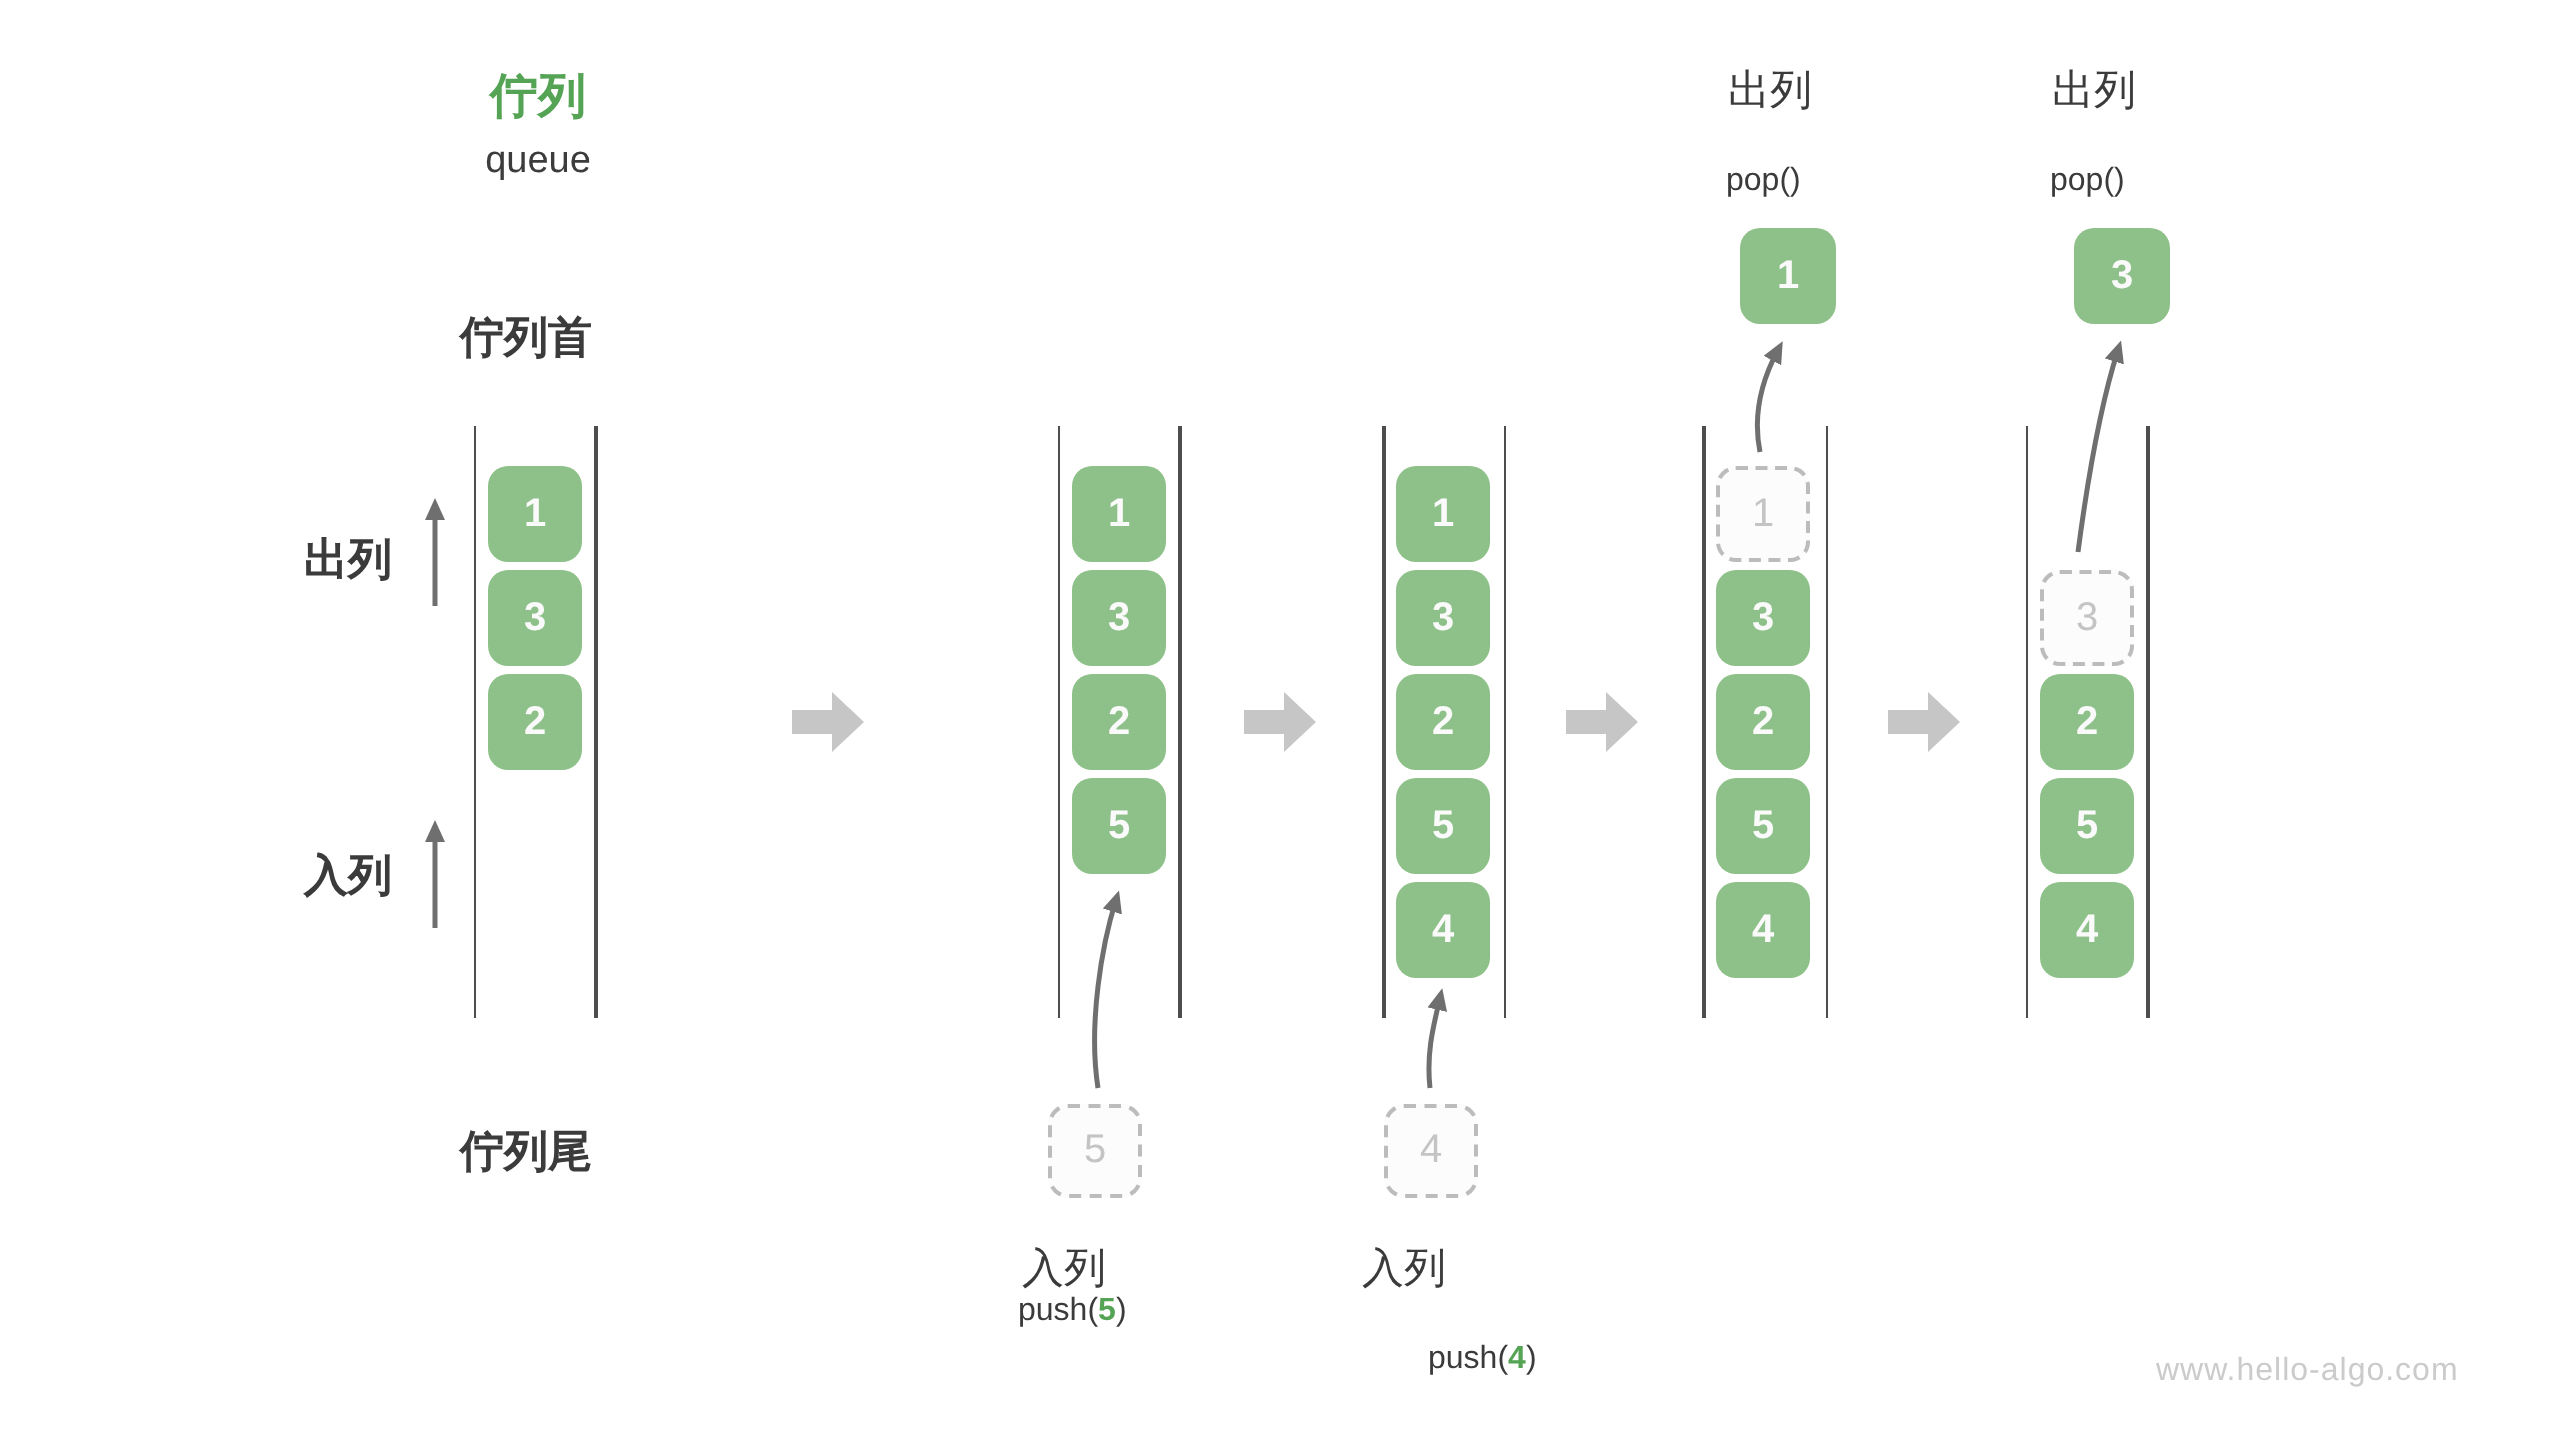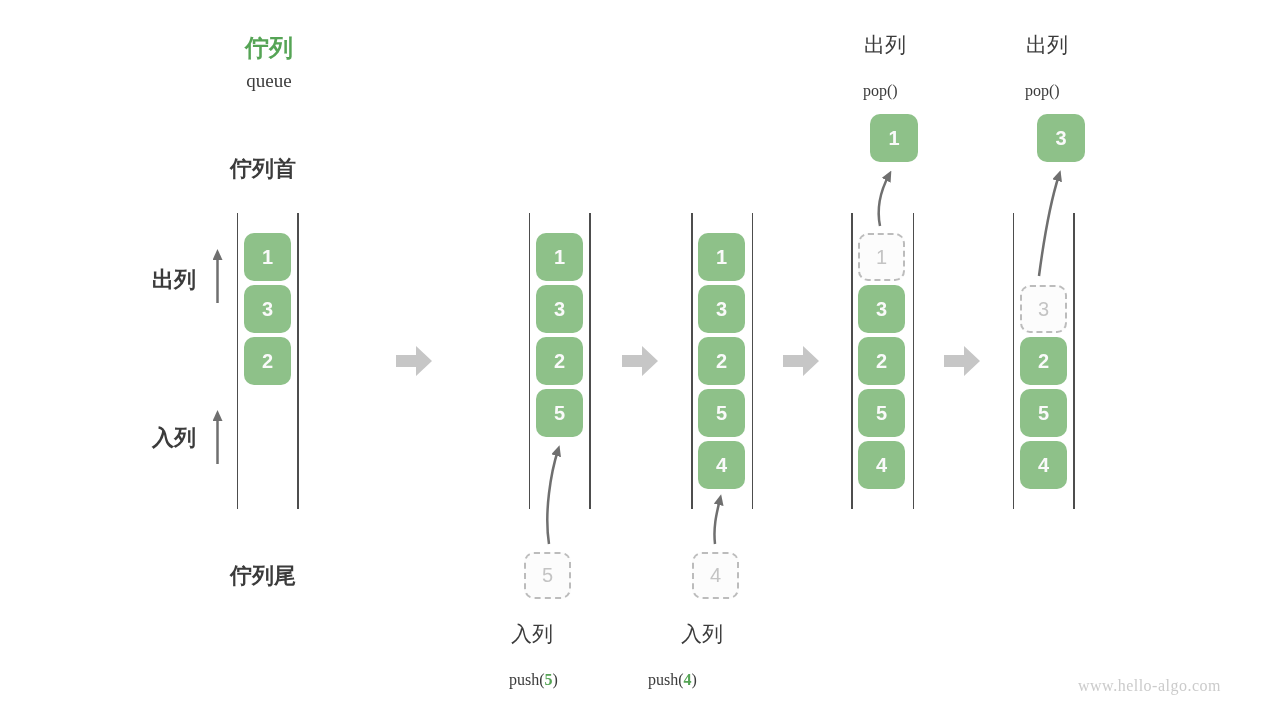--- a/index.html
+++ b/index.html
@@ -2,21 +2,21 @@
 <html><head>
 <meta charset="utf-8">
 <style>
   * { margin:0; padding:0; box-sizing:border-box; }
   html,body { background:#ffffff; }
   #canvas {
     position:relative; width:1280px; height:720px; background:#ffffff;
     font-family:"Liberation Sans", sans-serif; overflow:hidden;
   }
   .abs { position:absolute; }
-  .mono { font-family:Liberation Serif, serif; }
+  .mono { font-family:Liberation Sans, sans-serif; }
 
   .title-zh { left:209px; top:32px; width:120px; text-align:center;
     font-size:24px; font-weight:700; color:#55a455; }
   .title-en { left:209px; top:70px; width:120px; text-align:center;
     font-size:19px; color:#3c3c3c; }
 
   .side-label { font-size:22px; font-weight:700; color:#3b3b3b; }
   .op-label   { font-size:21px; color:#3b3b3b; }
   .op-code    { font-size:16px; color:#3b3b3b;margin-top:16px; }
   .op-code .arg { color:#55a455; font-weight:700; }
@@ -60,32 +60,32 @@
   <div class="gbox" style="left:244px; top:337px;">2</div>
 
   <div class="wall" style="left:528.5px;"></div>
   <div class="wall" style="left:589px;"></div>
   <div class="gbox" style="left:536px; top:233px;">1</div>
   <div class="gbox" style="left:536px; top:285px;">3</div>
   <div class="gbox" style="left:536px; top:337px;">2</div>
   <div class="gbox" style="left:536px; top:389px;">5</div>
   <div class="ghost incoming" style="left:524px; top:552px;">5</div>
   <div class="abs op-label" style="left:511px; top:620px;">入列</div>
-  <div class="abs op-code mono" style="left:509px; top:655px;"><span>push(</span><span class="arg">5</span><span>)</span></div>
+  <div class="abs op-code mono" style="left:509px; top:631px;"><span>push(</span><span class="arg">5</span><span>)</span></div>
 
   <div class="wall" style="left:691px;"></div>
   <div class="wall" style="left:751.5px;"></div>
   <div class="gbox" style="left:698px; top:233px;">1</div>
   <div class="gbox" style="left:698px; top:285px;">3</div>
   <div class="gbox" style="left:698px; top:337px;">2</div>
   <div class="gbox" style="left:698px; top:389px;">5</div>
   <div class="gbox" style="left:698px; top:441px;">4</div>
   <div class="ghost incoming" style="left:692px; top:552px;">4</div>
   <div class="abs op-label" style="left:681px; top:620px;">入列</div>
-  <div class="abs op-code mono" style="left:648px; top:655px;"><span>push(</span><span class="arg">4</span><span>)</span></div>
+  <div class="abs op-code mono" style="left:714px; top:655px;"><span>push(</span><span class="arg">4</span><span>)</span></div>
 
   <div class="wall" style="left:851px;"></div>
   <div class="wall" style="left:912.5px;"></div>
   <div class="ghost" style="left:858px; top:233px;">1</div>
   <div class="gbox" style="left:858px; top:285px;">3</div>
   <div class="gbox" style="left:858px; top:337px;">2</div>
   <div class="gbox" style="left:858px; top:389px;">5</div>
   <div class="gbox" style="left:858px; top:441px;">4</div>
   <div class="gbox" style="left:870px; top:114px; width:48px;">1</div>
   <div class="abs op-label" style="left:864px; top:31px;">出列</div>

